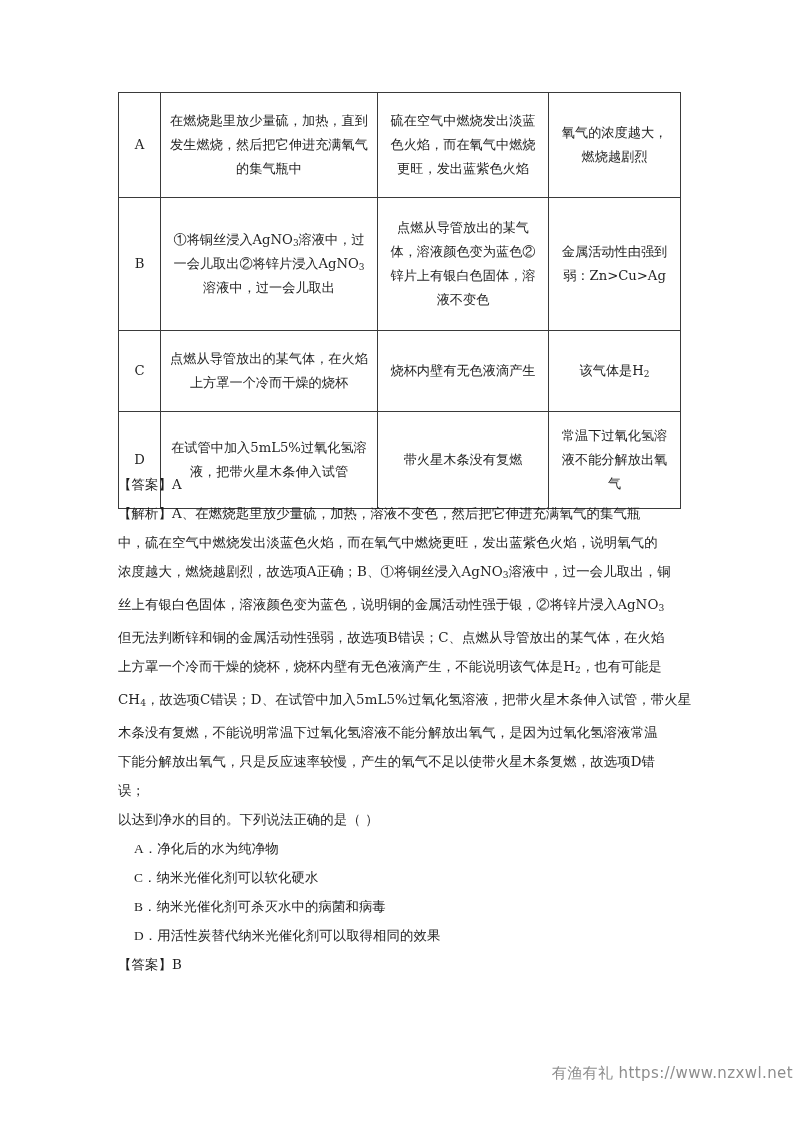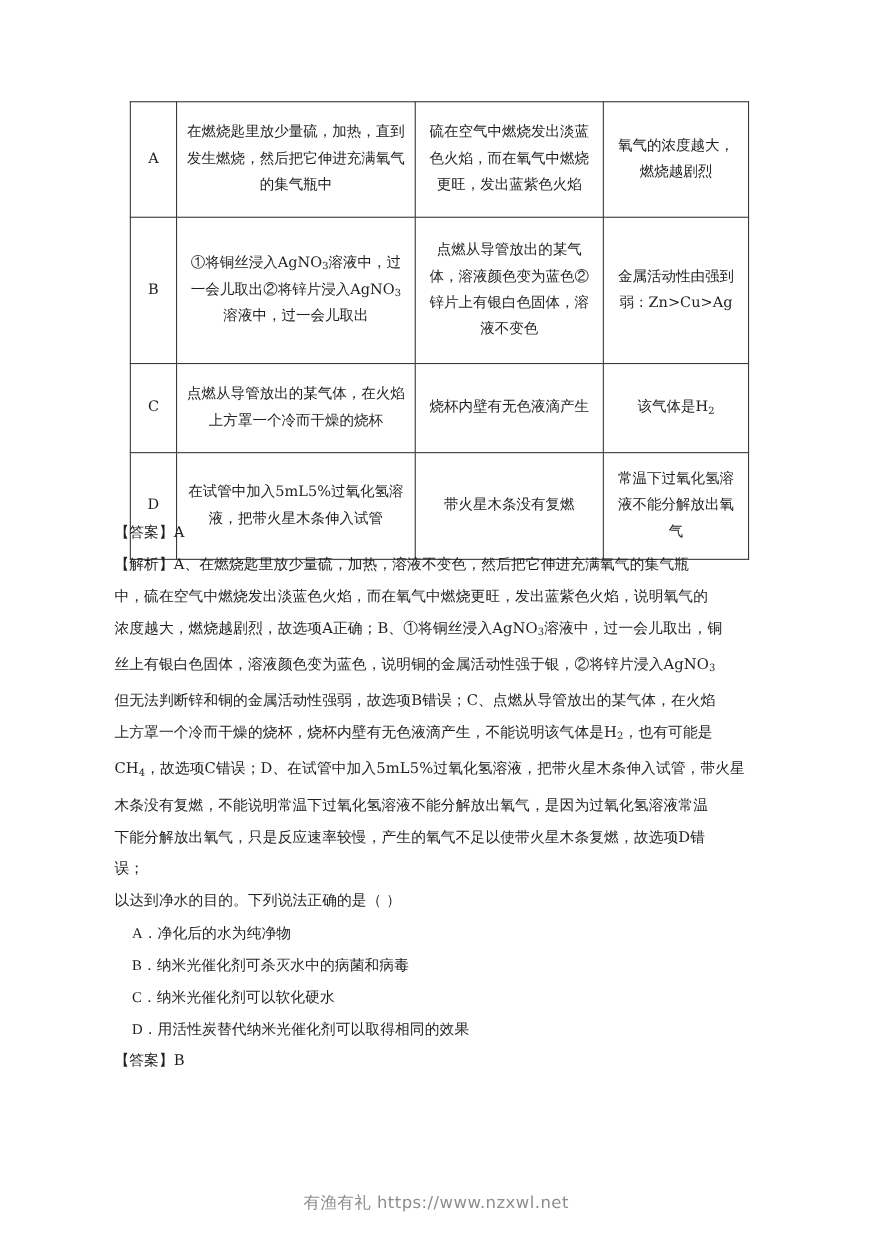--- a/index.html
+++ b/index.html
@@ -63,21 +63,21 @@
   .cell-d-con { text-align: center; }
 
   sub {
     font-size: 0.68em;
     vertical-align: -0.22em;
   }
 
   
   .body-text {
     position: absolute;
-    left: 104px;
+    left: 118px;
     width: 578px;
     top: 470px;
   }
   .line {
     font-size: 13.4px;
     line-height: 29px;
     color: #1f1f1f;
     white-space: nowrap;
     letter-spacing: 0.1px;
   }
@@ -85,26 +85,25 @@
     padding-left: 16px;
     font-family: Liberation Serif, serif;
   }
 
   
   .footer {
     position: absolute;
     left: 0;
     top: 1064px;
     width: 793px;
-    text-align: center;
+    text-align: right;
     font-size: 15px;
     color: #8d8d8d;
     font-family: "DejaVu Sans", "Liberation Sans", sans-serif;
     letter-spacing: 0.4px;
-    margin-top: 20px;
   }
 </style>
 </head>
 <body>
 
 <div class="page">
 
   <table class="exp-table">
     <colgroup>
       <col class="col-label">
@@ -159,22 +158,22 @@
 
     <div class="line">木条没有复燃，不能说明常温下过氧化氢溶液不能分解放出氧气，是因为过氧化氢溶液常温</div>
     <div class="line">下能分解放出氧气，只是反应速率较慢，产生的氧气不足以使带火星木条复燃，故选项D错</div>
     <div class="line">误；</div>
 
 
 
     <div class="line">以达到净水的目的。下列说法正确的是（      ）</div>
 
     <div class="line indent-opt">A．净化后的水为纯净物</div>
+    <div class="line indent-opt">C．纳米光催化剂可以软化硬水</div>
     <div class="line indent-opt">B．纳米光催化剂可杀灭水中的病菌和病毒</div>
-    <div class="line indent-opt">C．纳米光催化剂可以软化硬水</div>
     <div class="line indent-opt">D．用活性炭替代纳米光催化剂可以取得相同的效果</div>
 
     <div class="line">【答案】B</div>
 
   </div>
 
   <div class="footer">有渔有礼 https://www.nzxwl.net</div>
 
 </div>
 

